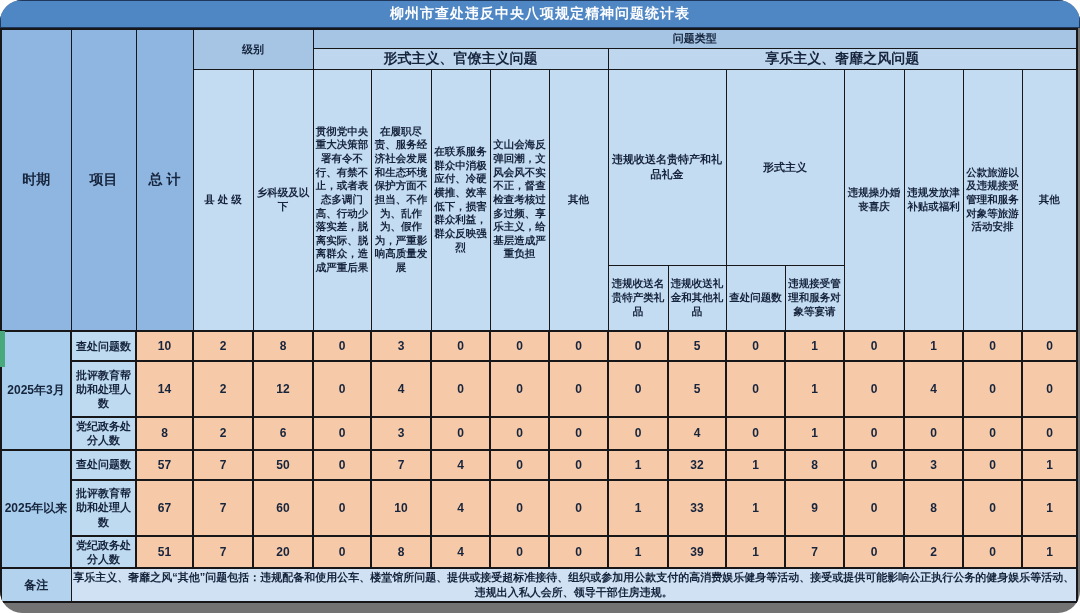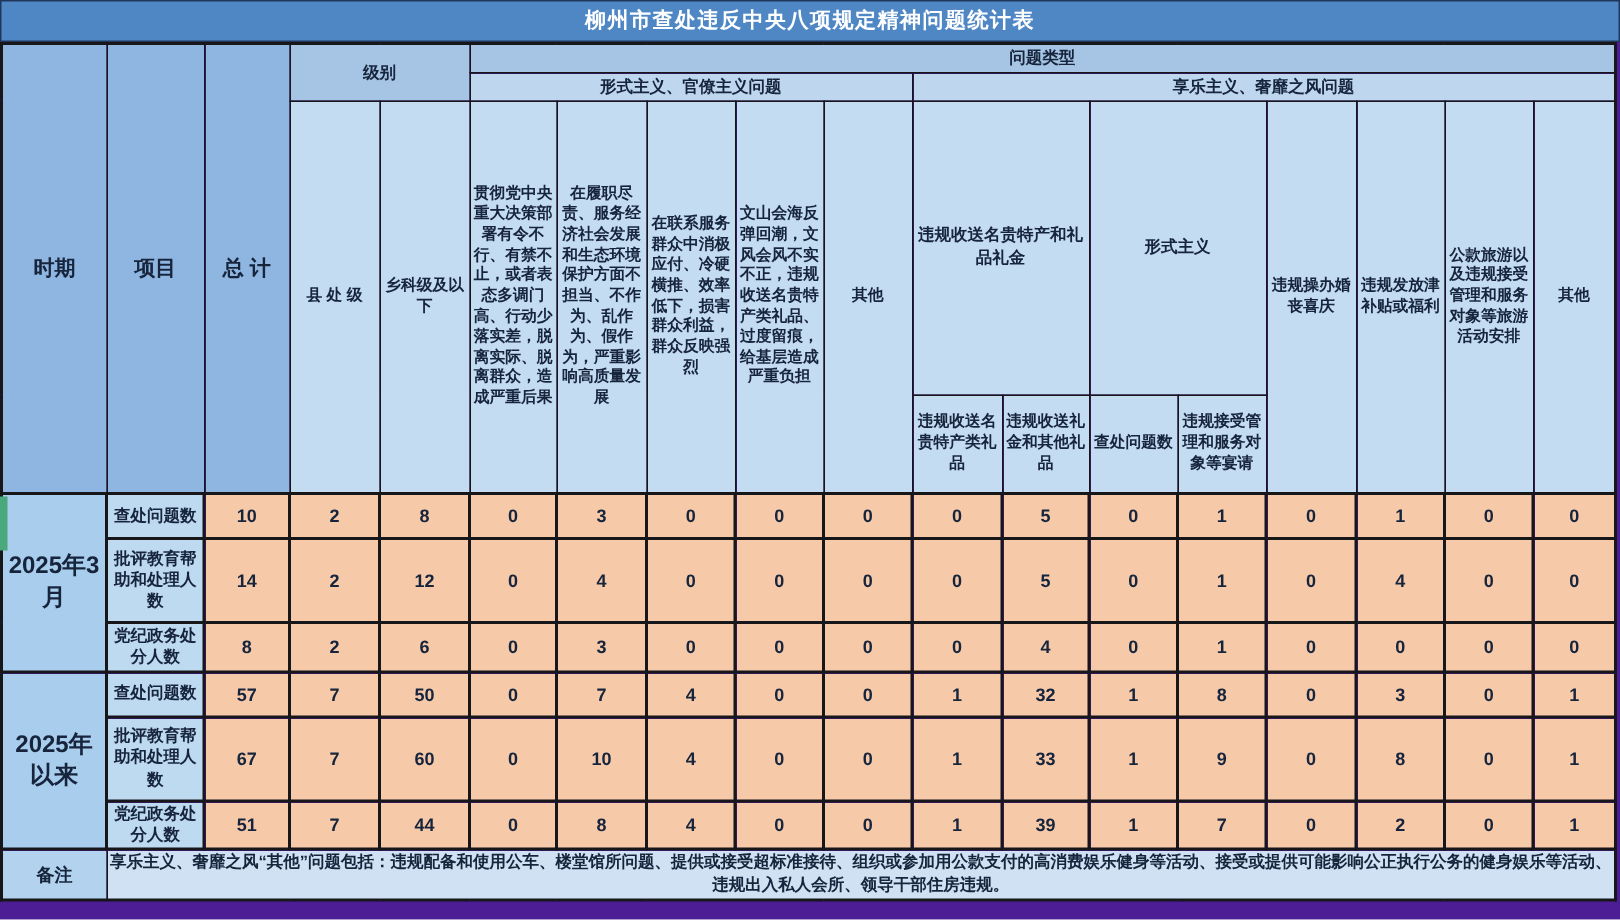--- a/index.html
+++ b/index.html
@@ -1,18 +1,18 @@
 <!DOCTYPE html>
 <html><head>
 <meta charset="utf-8">
 <style>
   html,body{margin:0;padding:0;background:#fff;}
   .page{
-    position:relative;width:1080px;height:613px;background:#4c1d95;
-    font-family:"Liberation Sans","DejaVu Sans",sans-serif;overflow:hidden;
+    position:relative;width:1080px;height:613px;background:#737373;
+    font-family:"Liberation Sans","DejaVu Sans",sans-serif;overflow:hidden;border-radius:22px;
   }
   .title-bar{
     position:absolute;top:0;left:0;width:1080px;height:28px;
     background:#4f87c5;color:#ffffff;font-weight:bold;font-size:14px;
     letter-spacing:1px;display:flex;align-items:center;justify-content:center;
     border:1px solid #20375c;box-sizing:border-box;
   }
   table.stats-table{
     position:absolute;top:28px;left:0;width:1076px;
     border-collapse:collapse;table-layout:fixed;
@@ -21,24 +21,24 @@
   .stats-table td{
     border:1px solid #17171a;text-align:center;vertical-align:middle;
     color:#16243c;font-weight:bold;padding:1px;overflow:hidden;
     word-break:break-all;
   }
   .hr1{height:19px}.hr2{height:19px}.hr3{height:196px}.hr4{height:66px}
   .dr0{height:30px}.dr1{height:56px}.dr2{height:30px}
   .remark-row{height:31px}
   .c-dark{background:#8fb6e0;font-size:14px;}
   .c-mid{background:#a6c5e4;font-size:11px;}
-  .c-mid2{background:#bed7ee;font-size:11px;}
+  .c-mid2{background:#bed7ee;font-size:14px;}
   .c-light{background:#c4dcf1;font-size:10.5px;line-height:1.3;margin-top:36px;}
   .c-group{background:#c4dcf1;font-size:11px;line-height:1.35;}
-  .period-cell{background:#a9cdec;font-size:16px;}
+  .period-cell{background:#a9cdec;font-size:12px;}
   .rowlabel-cell{background:#bedaf0;font-size:11px;line-height:1.3;}
   .num-cell{background:#f6c9a9;font-size:12px;color:#3c3024;}
   .data-row td{border:2px solid #17171a;}
   .remark-label{background:#b2d2ed;font-size:12px;font-family:Liberation Serif, serif;}
   .remark-text{
     background:#cfe1f3;font-size:11px;text-align:left;line-height:1.35;
     padding:2px 6px;word-break:break-all;
   }
   .green-strip{
     position:absolute;left:0;top:331px;width:5px;height:36px;
@@ -84,21 +84,21 @@
       <tr class="hr2">
         <td class="c-mid2" colspan="5">形式主义、官僚主义问题</td>
         <td class="c-mid2" colspan="8">享乐主义、奢靡之风问题</td>
       </tr>
       <tr class="hr3">
         <td class="c-light" rowspan="2">县 处 级</td>
         <td class="c-light" rowspan="2">乡科级及以下</td>
         <td class="c-light" rowspan="2">贯彻党中央重大决策部署有令不行、有禁不止，或者表态多调门高、行动少落实差，脱离实际、脱离群众，造成严重后果</td>
         <td class="c-light" rowspan="2">在履职尽责、服务经济社会发展和生态环境保护方面不担当、不作为、乱作为、假作为，严重影响高质量发展</td>
         <td class="c-light" rowspan="2">在联系服务群众中消极应付、冷硬横推、效率低下，损害群众利益，群众反映强烈</td>
-        <td class="c-light" rowspan="2">文山会海反弹回潮，文风会风不实不正，违规收送名贵特产类礼品、过度留痕，给基层造成严重负担</td>
+        <td class="c-light" rowspan="2">文山会海反弹回潮，文风会风不实不正，督查检查考核过多过频、享乐主义，给基层造成严重负担</td>
         <td class="c-light" rowspan="2">其他</td>
         <td class="c-group" colspan="2">违规收送名贵特产和礼品礼金</td>
         <td class="c-group" colspan="2">形式主义</td>
         <td class="c-light" rowspan="2">违规操办婚丧喜庆</td>
         <td class="c-light" rowspan="2">违规发放津补贴或福利</td>
         <td class="c-light" rowspan="2">公款旅游以及违规接受管理和服务对象等旅游活动安排</td>
         <td class="c-light" rowspan="2">其他</td>
       </tr>
       <tr class="hr4">
         <td class="c-light">违规收送名贵特产类礼品</td>
@@ -202,21 +202,21 @@
           <td class="num-cell">9</td>
           <td class="num-cell">0</td>
           <td class="num-cell">8</td>
           <td class="num-cell">0</td>
           <td class="num-cell">1</td>
         </tr>
         <tr class="data-row dr2">
           <td class="rowlabel-cell">党纪政务处分人数</td>
           <td class="num-cell">51</td>
           <td class="num-cell">7</td>
-          <td class="num-cell">44</td>
+          <td class="num-cell">20</td>
           <td class="num-cell">0</td>
           <td class="num-cell">8</td>
           <td class="num-cell">4</td>
           <td class="num-cell">0</td>
           <td class="num-cell">0</td>
           <td class="num-cell">1</td>
           <td class="num-cell">39</td>
           <td class="num-cell">1</td>
           <td class="num-cell">7</td>
           <td class="num-cell">0</td>

